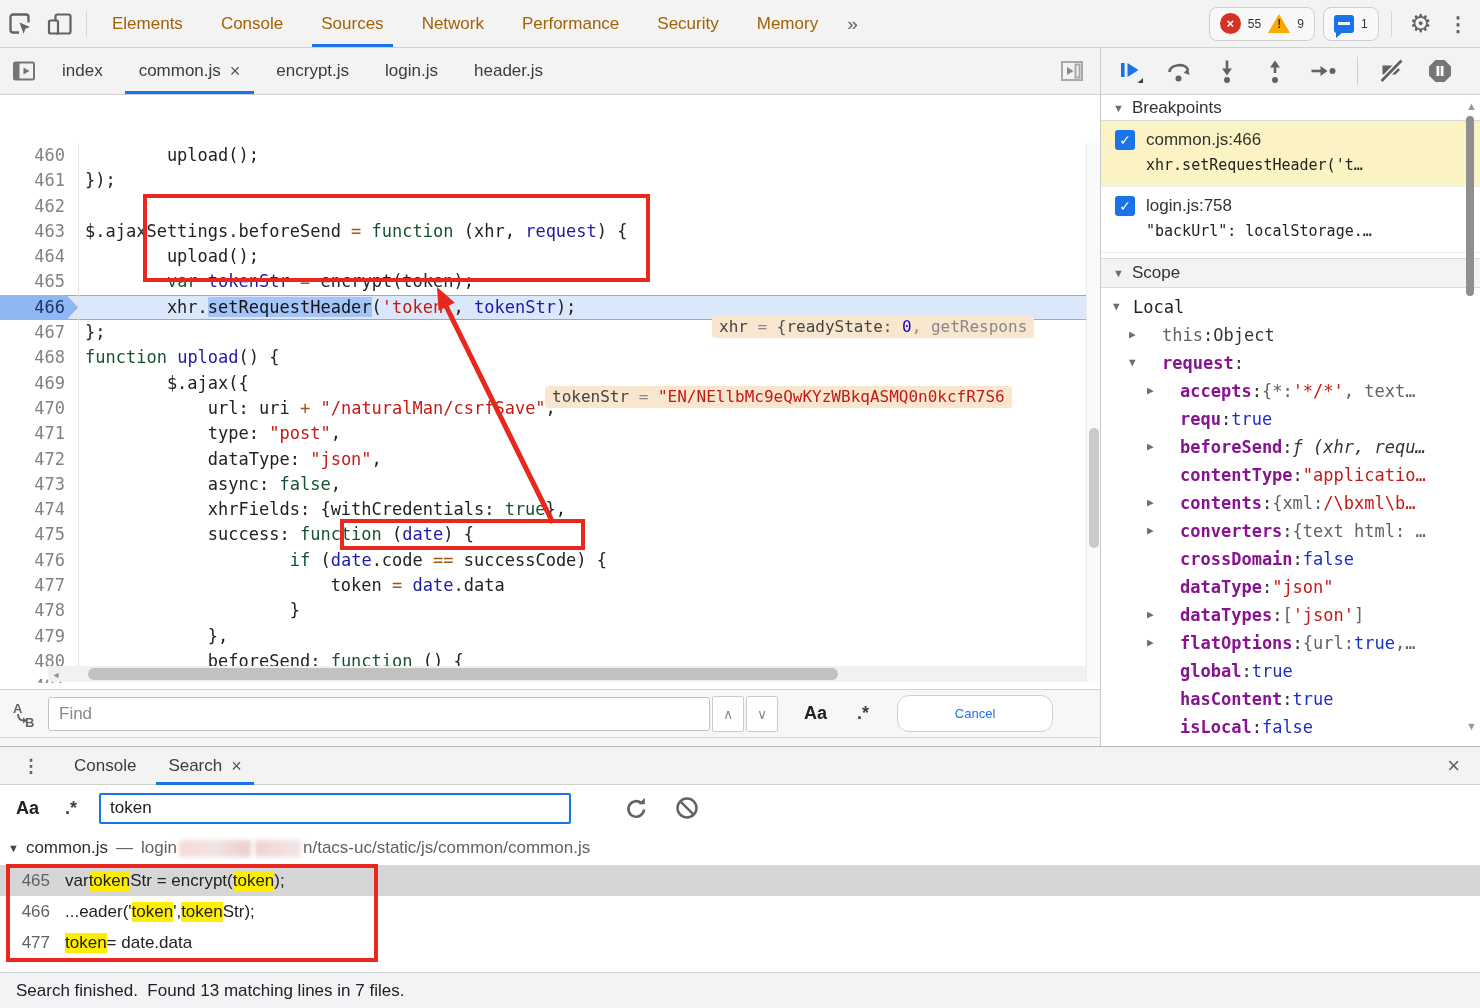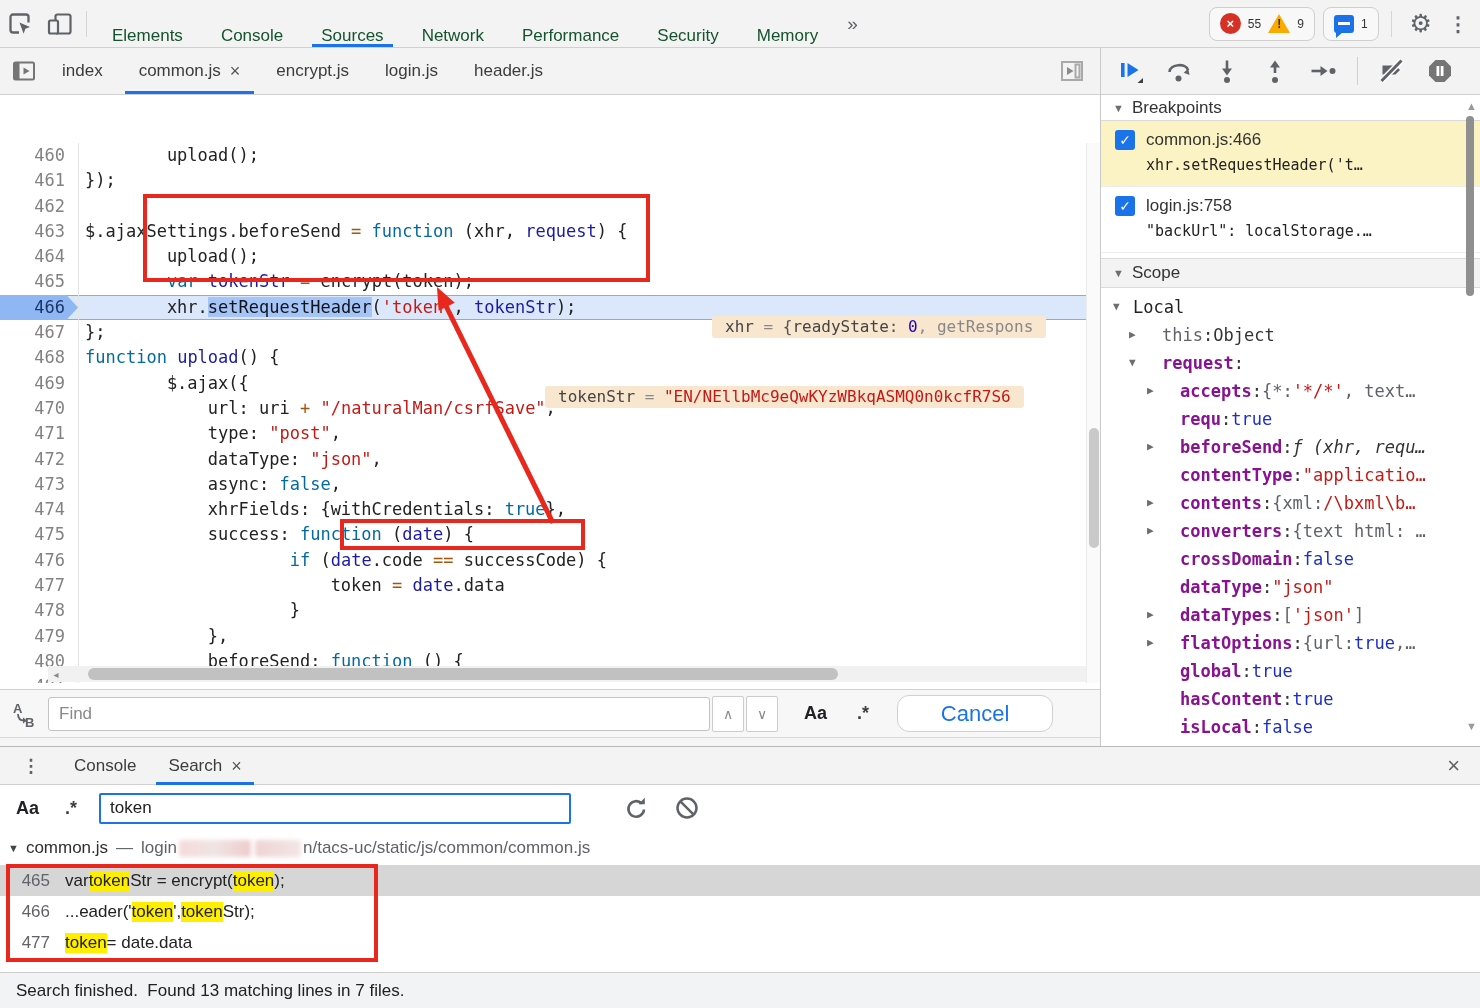--- a/index.html
+++ b/index.html
@@ -5,21 +5,21 @@
   * { box-sizing: border-box; margin: 0; padding: 0; }
   body { font-family: "Liberation Sans", sans-serif; background:#fff; }
   #app { position:relative; width:1480px; height:1008px; background:#fff; overflow:hidden;
          font-family:"Liberation Sans", sans-serif; color:#333; }
 
   
   .toolbar { position:absolute; top:0; left:0; width:1480px; height:48px; background:#f3f3f3;
              border-bottom:1px solid #d0d0d0; display:flex; align-items:center; }
   .tb-icon { display:flex; align-items:center; justify-content:center; width:40px; height:40px; }
   .tb-divider { width:1px; height:26px; background:#d5d5d5; margin:0 6px; }
-  .top-tab { padding:12px 19px; font-size:17px; color:#14532d; height:47px; line-height:47px; position:relative; cursor:default;text-align:center; }
+  .top-tab { padding:0 19px; font-size:17px; color:#a16207; height:47px; line-height:47px; position:relative; cursor:default;text-align:center; }
   .top-tab.active::after { content:""; position:absolute; left:10px; right:10px; bottom:0; height:3px; background:#1a73e8; }
   .more-tabs { font-size:19px; color:#5f6368; padding:0 10px; }
   .badge-group { display:flex; align-items:center; gap:7px; border:1px solid #cfcfcf; border-radius:8px;
                  padding:4px 10px; height:34px; background:#f8f8f8; margin-left:8px; }
   .err-dot { width:21px; height:21px; border-radius:50%; background:#d93025; color:#fff; font-size:13px;
              display:flex; align-items:center; justify-content:center; font-weight:bold; }
   .warn-tri { position:relative; width:22px; height:19px; }
   .warn-tri .tri { position:absolute; left:0; top:0; width:0; height:0; border-left:11px solid transparent;
                    border-right:11px solid transparent; border-bottom:19px solid #f9ab00; }
   .warn-tri .bang { position:absolute; left:0; right:0; top:3px; text-align:center; font-size:12px; font-weight:bold; color:#3c2f00; }
@@ -42,23 +42,23 @@
 
   
   .editor { position:absolute; top:95px; left:0; width:1100px; height:540px; overflow:hidden; background:#fff; }
   .gutter-border { position:absolute; left:78px; top:0; bottom:0; width:1px; background:#e4e4e4; }
   .cm-row { display:flex; height:25.3px; width:1100px; position:relative; }
   .cm-row.hl { background:#dbe8fb; box-shadow: inset 0 1px 0 #8aabe2, inset 0 -1px 0 #8aabe2; }
   .gut { width:78px; padding-right:13px; text-align:right; color:#828282; flex:none;
          font:17px/25.3px "DejaVu Sans Mono", monospace; }
   .gut.exec { background:#8fb7f3; color:#1d3468; clip-path:polygon(0 0,85% 0,100% 50%,85% 100%,0 100%); }
   .cl { font:17px/25.3px "DejaVu Sans Mono", monospace; color:#222; white-space:pre; padding-left:7px; }
-  .t-p { color:#222; } .t-k { color:#0369a1; } .t-s { color:#c41a16; } .t-d { color:#1a1aa6; }
+  .t-p { color:#222; } .t-k { color:#14532d; } .t-s { color:#c41a16; } .t-d { color:#1a1aa6; }
   .t-o { color:#a5550f; } .t-sel { background:#a6c5f7; color:#10131c; }
-  .inline-widget { position:absolute; background:#f8e6ce; border-radius:3px; padding:0 13px;
+  .inline-widget { position:absolute; background:#f8e6ce; border-radius:3px; padding:0 7px;
                    font:16px/22px "DejaVu Sans Mono", monospace; white-space:pre; }
   .w463 { left:712px; top:173px; } .w465 { left:545px; top:224px;margin-top:19px; }
   .t-wn { color:#444; } .t-wo { color:#888; } .t-wp { color:#555; }
   .t-ws { color:#c41a16; } .t-wnum { color:#1c00cf; } .t-wg { color:#888; }
   .editor-vscroll { position:absolute; left:1086px; top:95px; width:14px; height:540px; background:#fafafa; border-left:1px solid #ececec; }
   .editor-vscroll .thumb { position:absolute; left:2px; top:285px; width:10px; height:120px; background:#c9c9c9; border-radius:6px; }
   .editor-hscroll { position:absolute; left:48px; top:618px; width:1038px; height:16px; background:#f1f1f1; display:flex; align-items:center; }
   .editor-hscroll .harrow { width:16px; text-align:center; color:#8a8a8a; font-size:10px; }
   .editor-hscroll .thumb { margin-left:24px; width:750px; height:12px; background:#c1c1c1; border-radius:6px; }
 
@@ -67,21 +67,21 @@
              border-top:1px solid #d0d0d0; display:flex; align-items:center; }
   .ab-icon { width:48px; display:flex; justify-content:center; }
   .find-input { width:662px; height:34px; border:1px solid #c3c3c3; border-radius:3px; font-size:17px;
                 padding:0 10px; color:#333; background:#fff; outline:none; font-family:"Liberation Sans",sans-serif; }
   .find-input::placeholder { color:#8a8a8a; }
   .nav-btn { width:32px; height:36px; border:1px solid #ccc; background:#fff; color:#8a8a8a; font-size:14px;
              display:flex; align-items:center; justify-content:center; margin-left:2px; border-radius:2px; }
   .find-aa { margin-left:26px; font-size:18px; font-weight:bold; color:#202124; }
   .find-re { margin-left:30px; font-size:18px; font-weight:bold; color:#3c4043; }
   .cancel-btn { margin-left:28px; width:156px; height:37px; border:1px solid #d0d0d0; border-radius:12px;
-                background:#fff; color:#1a73e8; font-size:22px; font-family:"Liberation Sans",sans-serif; }
+                background:#fff; color:#1a73e8; font-size:13px; font-family:"Liberation Sans",sans-serif; }
 
   
   .statusbar { position:absolute; top:689px; left:0; width:1100px; height:57px; background:#f5f5f5;
                border-top:1px solid #d9d9d9; display:flex; align-items:center; font-size:17px; color:#3c4043; }
   .braces { margin:0 26px 0 16px; font-family:"DejaVu Sans Mono",monospace; font-weight:bold; color:#5f6368; font-size:17px; }
   .coverage { margin-left:auto; margin-right:18px; color:#3c4043; }
 
   
   .right-pane { position:absolute; top:48px; left:1100px; width:380px; height:698px; border-left:1px solid #c9c9c9;
                 background:#fff; overflow:hidden; }

